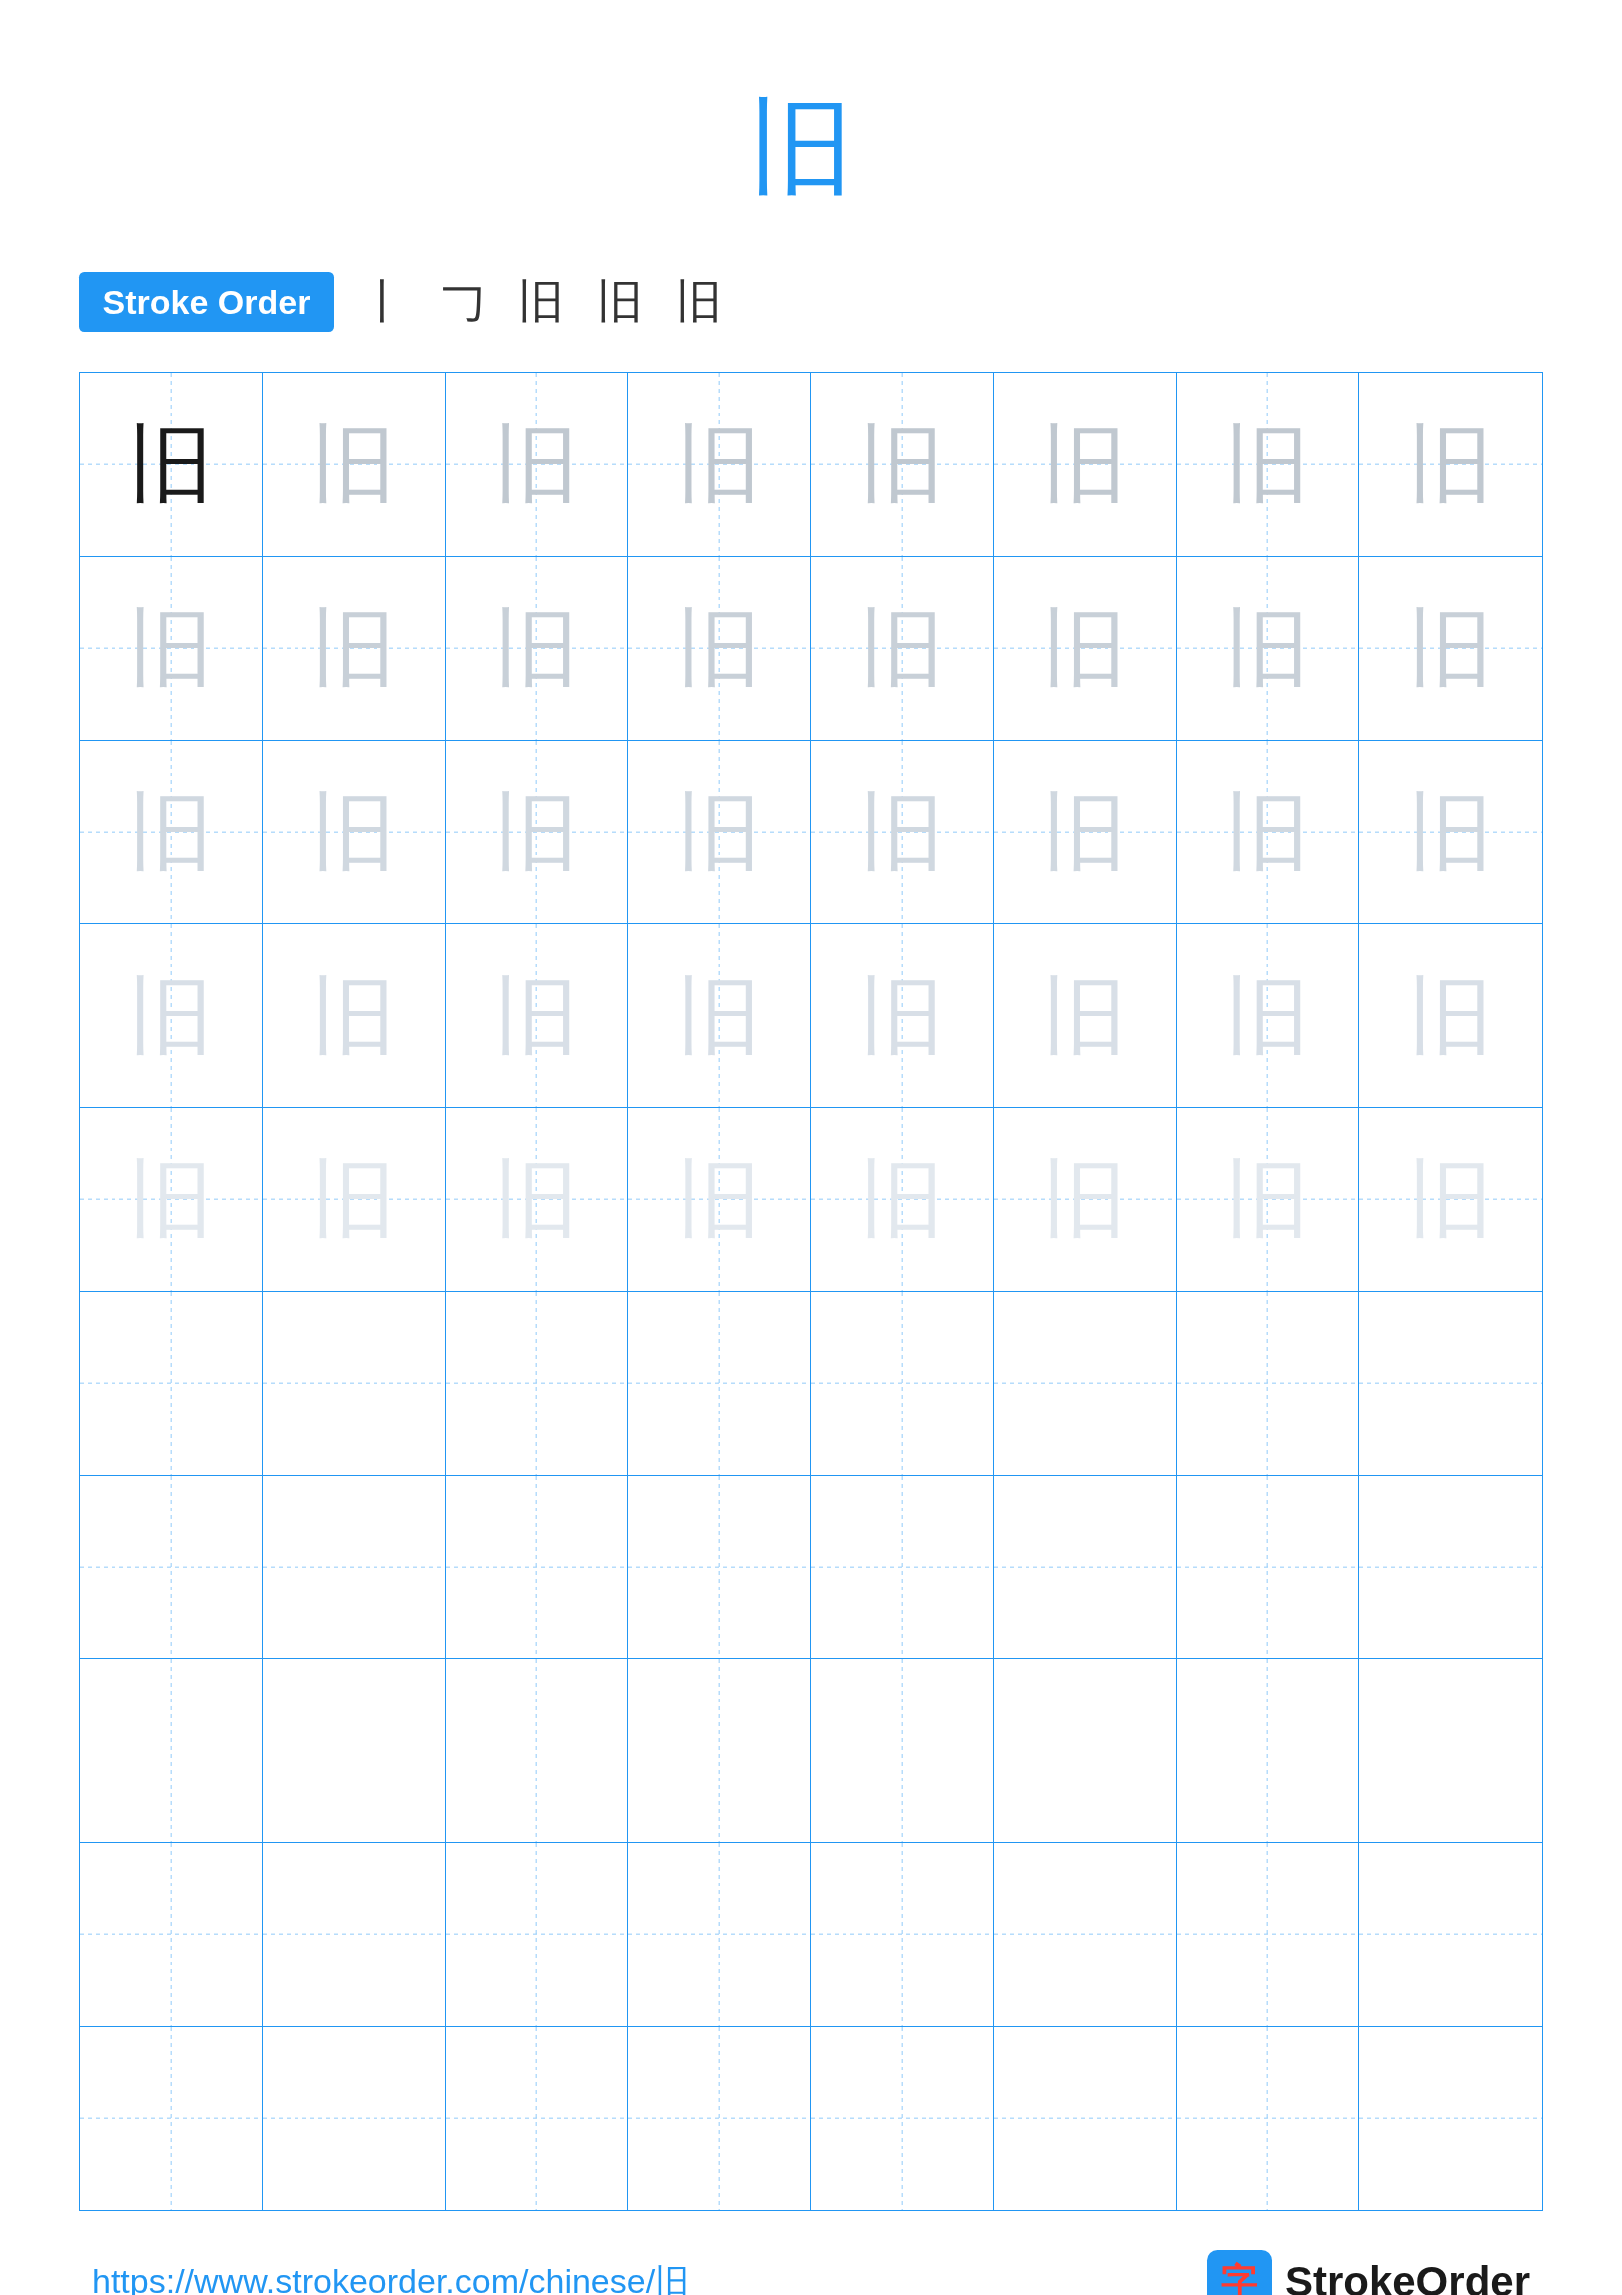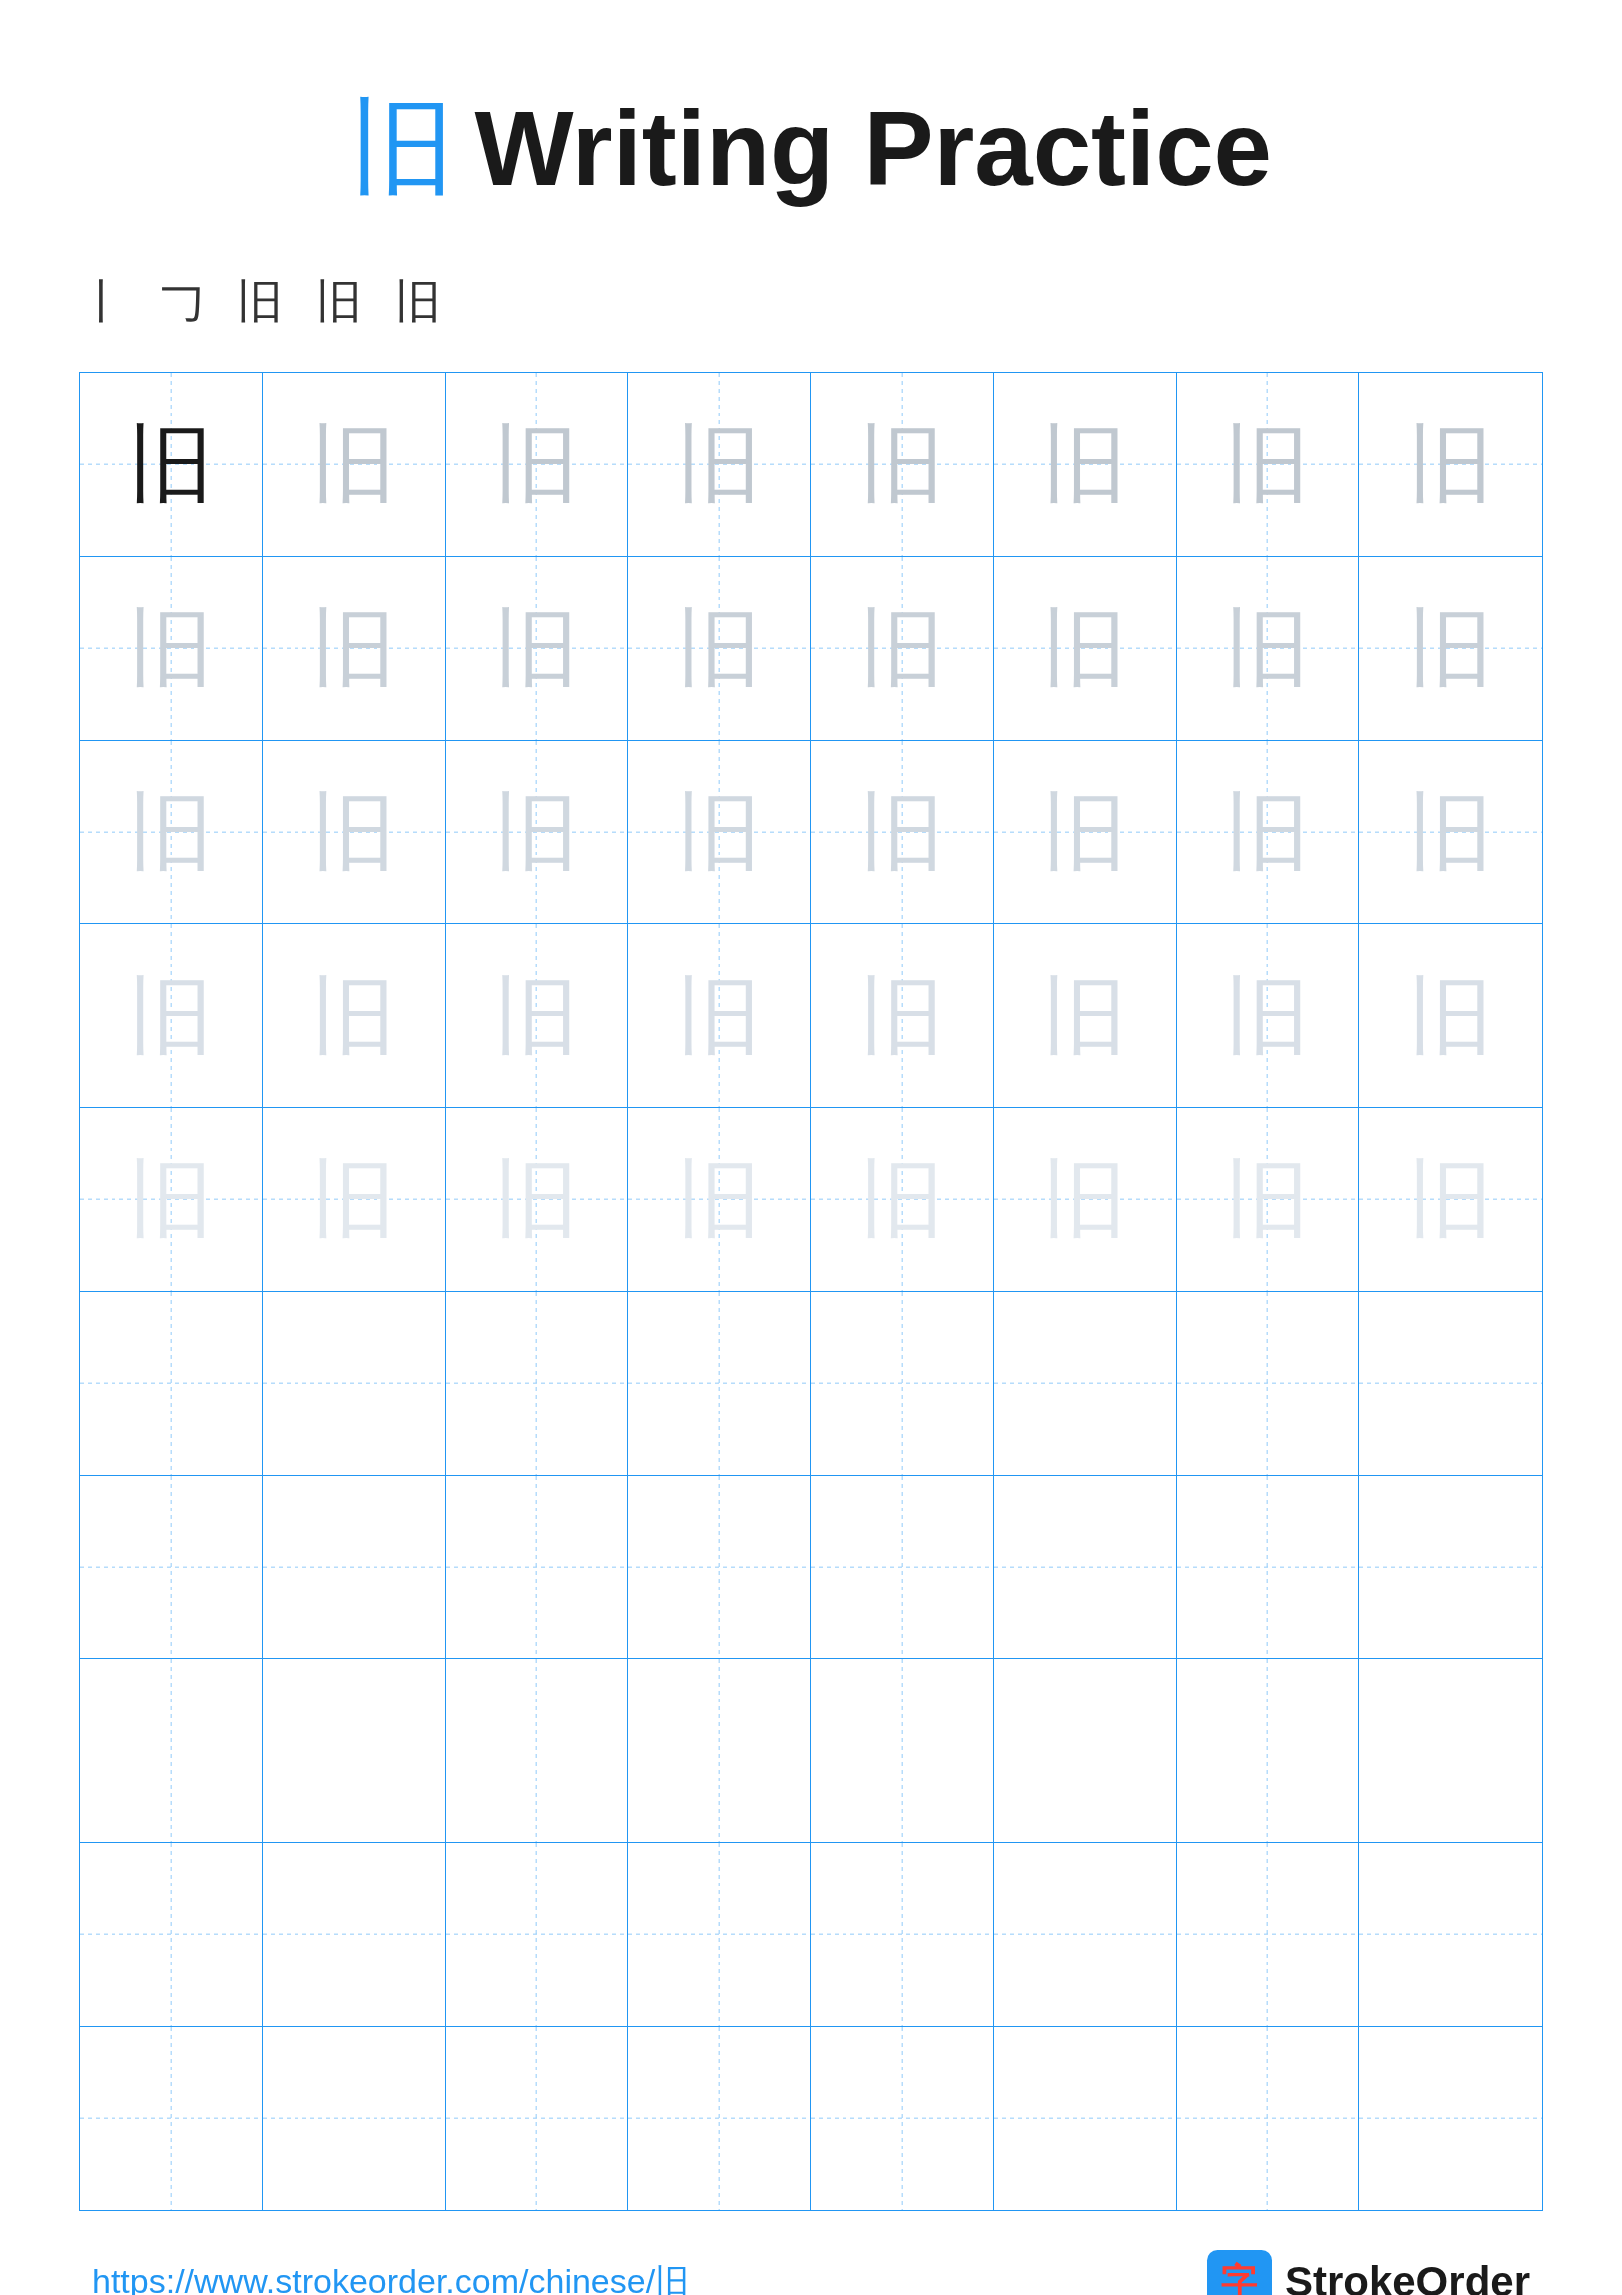--- a/index.html
+++ b/index.html
@@ -203,24 +203,24 @@
       color: #1a1a1a;
     }
   </style>
 </head>
 <body>
 
 <div class="page">
 
   <div class="title-area">
     <span class="title-char">旧</span>
-    <span class="title-text">Writing Practice</span>
   </div>
 
   <div class="stroke-order-area">
+    <span class="stroke-order-badge">Stroke Order</span>
     <div class="stroke-order-steps">
       <span class="stroke-step">丨</span>
       <span class="stroke-step">𠃌</span>
       <span class="stroke-step">旧</span>
       <span class="stroke-step">旧</span>
       <span class="stroke-step">旧</span>
     </div>
   </div>
 
   <div style="border: 1.3px solid #2196F3; flex: 1;">

